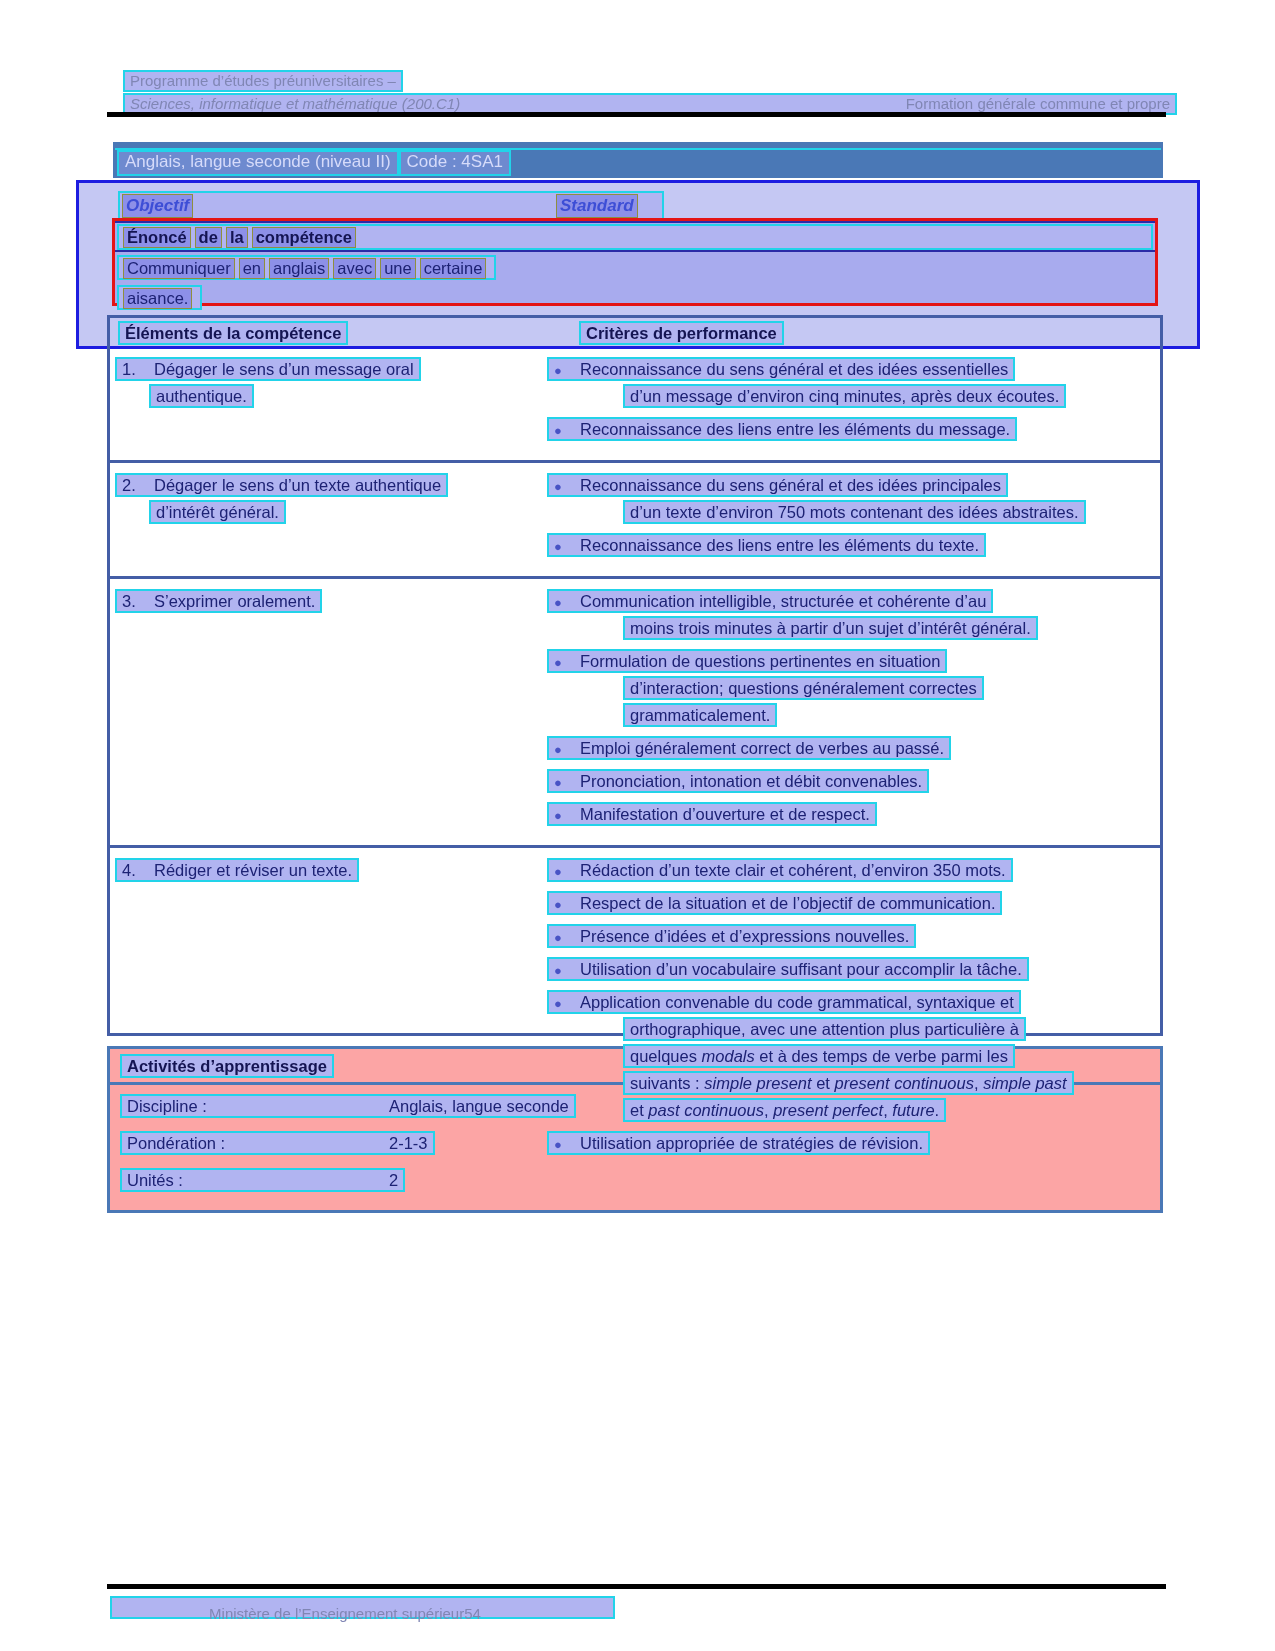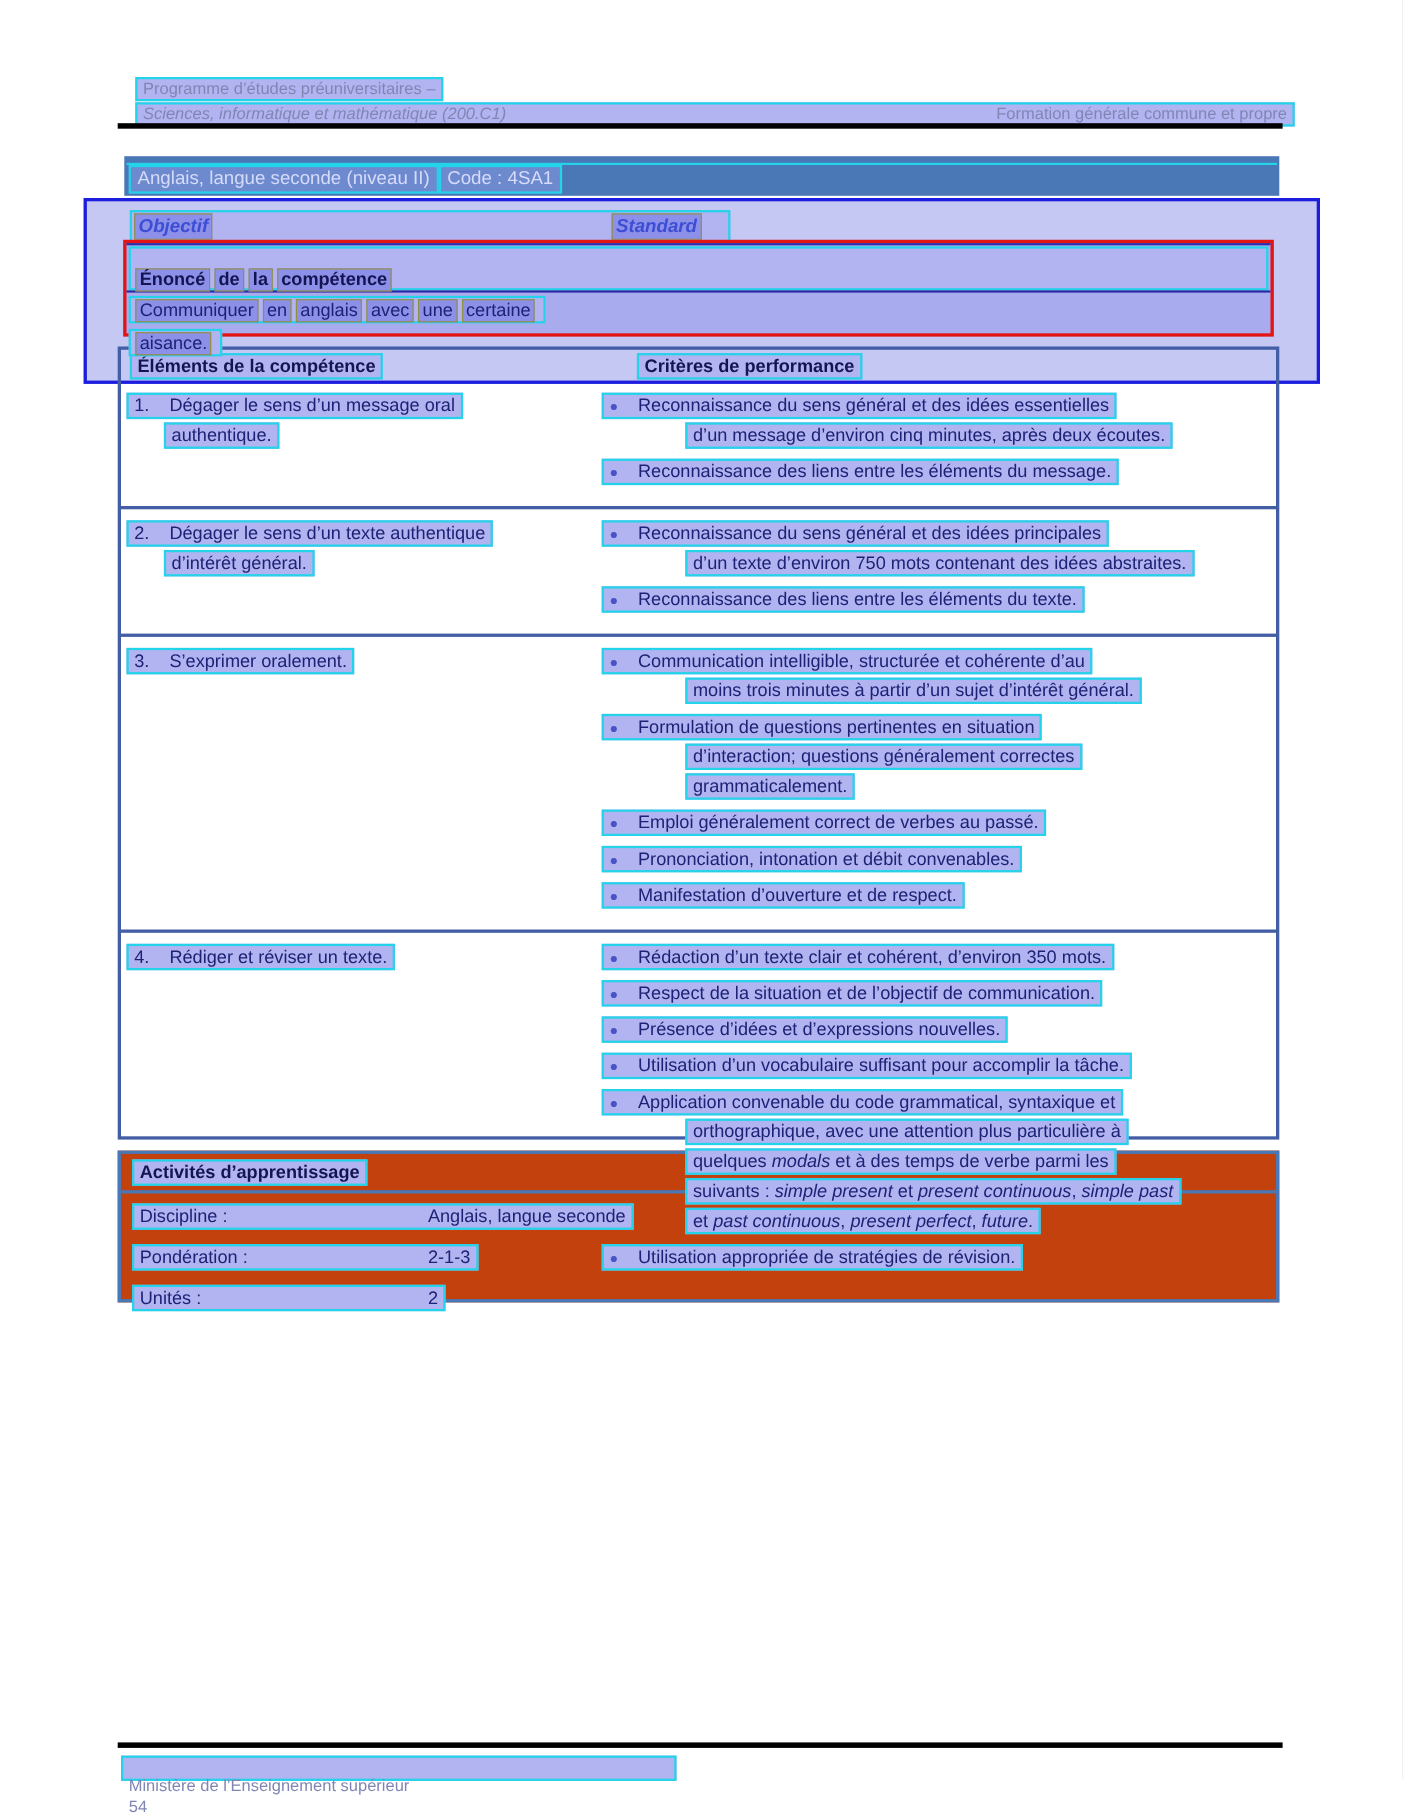--- a/index.html
+++ b/index.html
@@ -40,21 +40,21 @@
       background:var(--line-fill);border:2px solid var(--cyan);}
   .objstd-line .wb{position:absolute;top:1px;font-style:italic;font-weight:bold;
       font-size:17px;color:#3d4ed6;line-height:22px;}
   .wb-obj{left:2px;} .wb-std{left:436px;}
 
   
   .red-box{position:absolute;left:112px;top:218px;width:1046px;height:88px;
       border:3px solid var(--red);background:var(--red-fill);z-index:3;}
   .red-box .inner{border-top:2px solid #2b2ba6;height:100%;}
   .enonce-title-line{display:block;margin:1px 2px 0 2px;background:var(--line-fill);
-      border:2px solid var(--cyan);height:26px;padding:18px 4px;}
+      border:2px solid var(--cyan);height:26px;padding:1px 4px;}
   .enonce-title-line .wb{font-weight:bold;font-size:16.5px;color:#141452;}
   .enonce-divider{height:2px;background:#2b2ba6;margin:0;}
   .enonce-body{padding:3px 2px 0 2px;}
   .enonce-body .lb{height:25px;padding:1px 4px;margin-bottom:2px;border-width:2px;}
   .enonce-body .wb{font-size:16.5px;}
 
   
   .ctable{position:absolute;left:107px;top:315px;width:1056px;height:721px;
       border:3px solid var(--table-border);background:transparent;z-index:2;}
   .thead{display:flex;height:29px;padding-top:3px;gap:32px;}
@@ -67,34 +67,34 @@
   .lrow{margin-bottom:3px;}
   .num{display:inline-block;width:32px;}
   .el-cont{margin-left:34px;}
   .crit{margin-bottom:9px;}
   .crit:last-child{margin-bottom:12px;}
   .bullet{display:inline-block;width:26px;color:var(--bullet);font-size:13px;}
   .cr-cont{margin-left:28px;padding-left:48px;}
   .lb i{font-style:italic;}
 
   
-  .act-box{position:absolute;left:107px;top:1046px;width:1056px;height:138px;
-      border:3px solid var(--bar-blue);background:#c2410c;}
+  .act-box{position:absolute;left:107px;top:1046px;width:1056px;height:167px;
+      border:3px solid var(--bar-blue);background:#fca5a5;}
   .act-title-row{padding:5px 0 4px 10px;}
   .act-title-row .lb{font-weight:bold;color:#141452;}
   .act-divider{height:3px;background:var(--bar-blue);}
   .act-rows{padding:9px 0 0 10px;}
   .act-row{margin-bottom:13px;}
   .act-label{display:inline-block;width:262px;}
 
   
   .frule{position:absolute;left:107px;top:1584px;width:1059px;height:5px;background:#000;}
   .doc-footer{position:absolute;left:110px;top:1596px;width:505px;}
-  .doc-footer .lb{width:100%;display:flex;justify-content:flex-start;
-      padding:16px 40px 0 5px;font-size:15px;color:var(--muted);height:23px;line-height:19px;flex-direction:column;}
+  .doc-footer .lb{width:100%;display:flex;justify-content:center;
+      padding:6px 40px 0 5px;font-size:15px;color:var(--muted);height:23px;line-height:19px;}
 </style>
 </head>
 <body>
 
 <div class="page">
 
   <div class="doc-header">
     <span class="lb">Programme d’études préuniversitaires –</span>
     <div class="lb hline2">
       <span style="font-style:italic">Sciences, informatique et mathématique (200.C1)</span>

